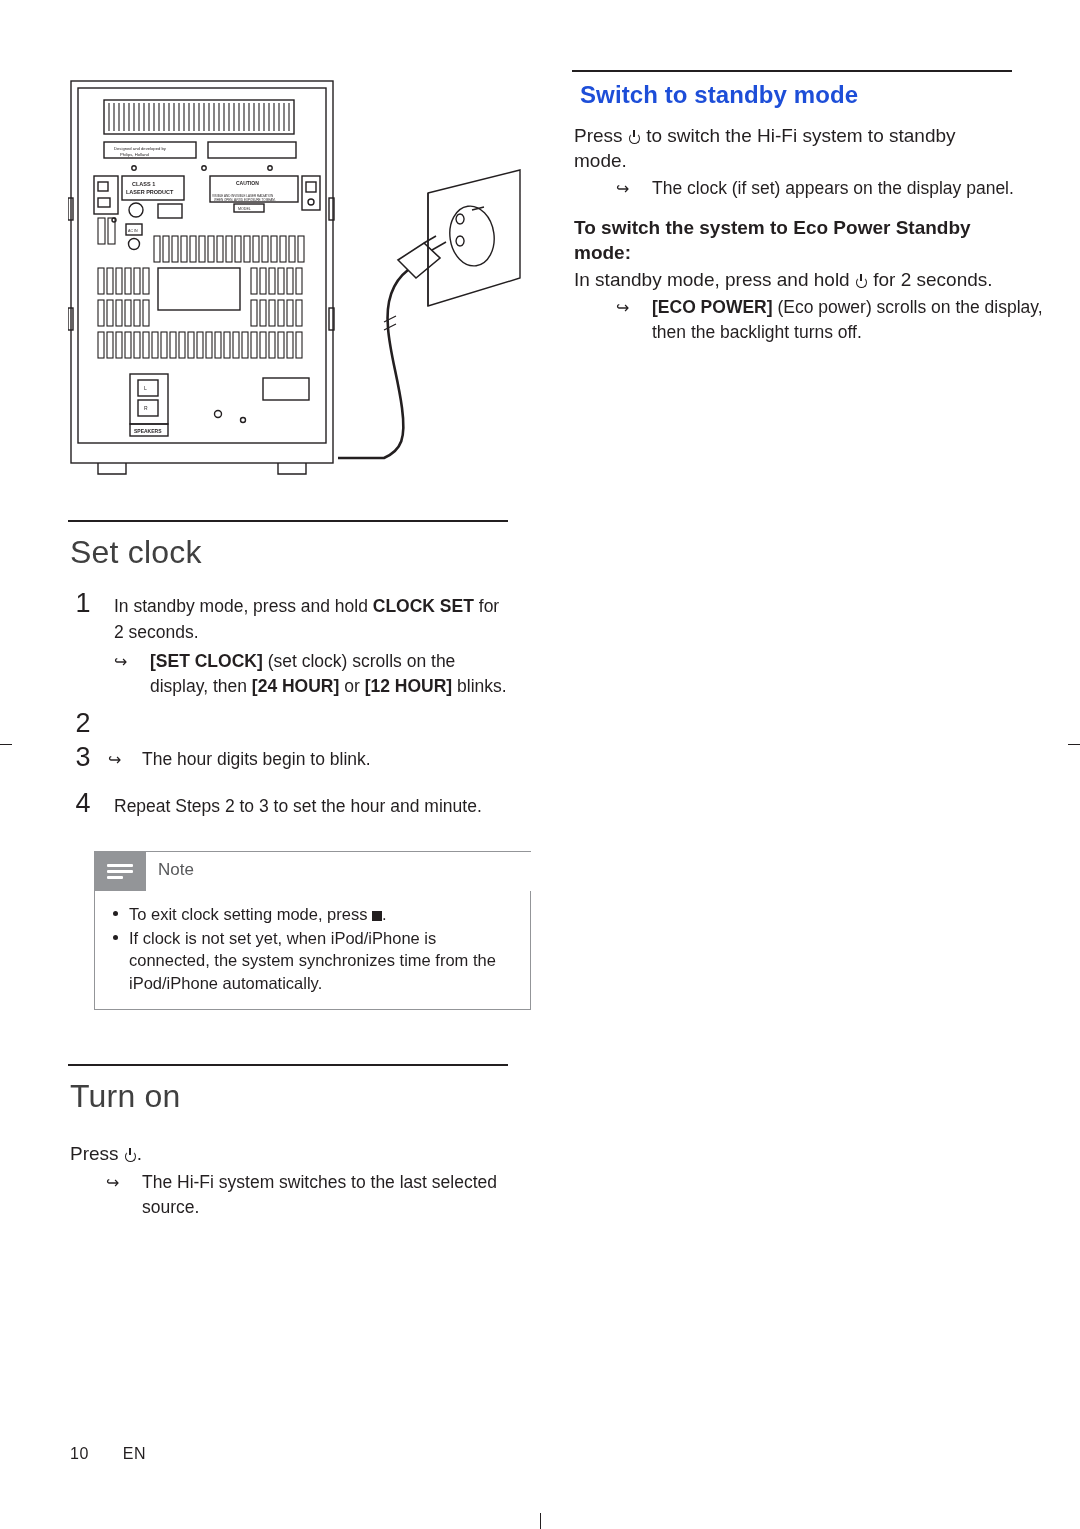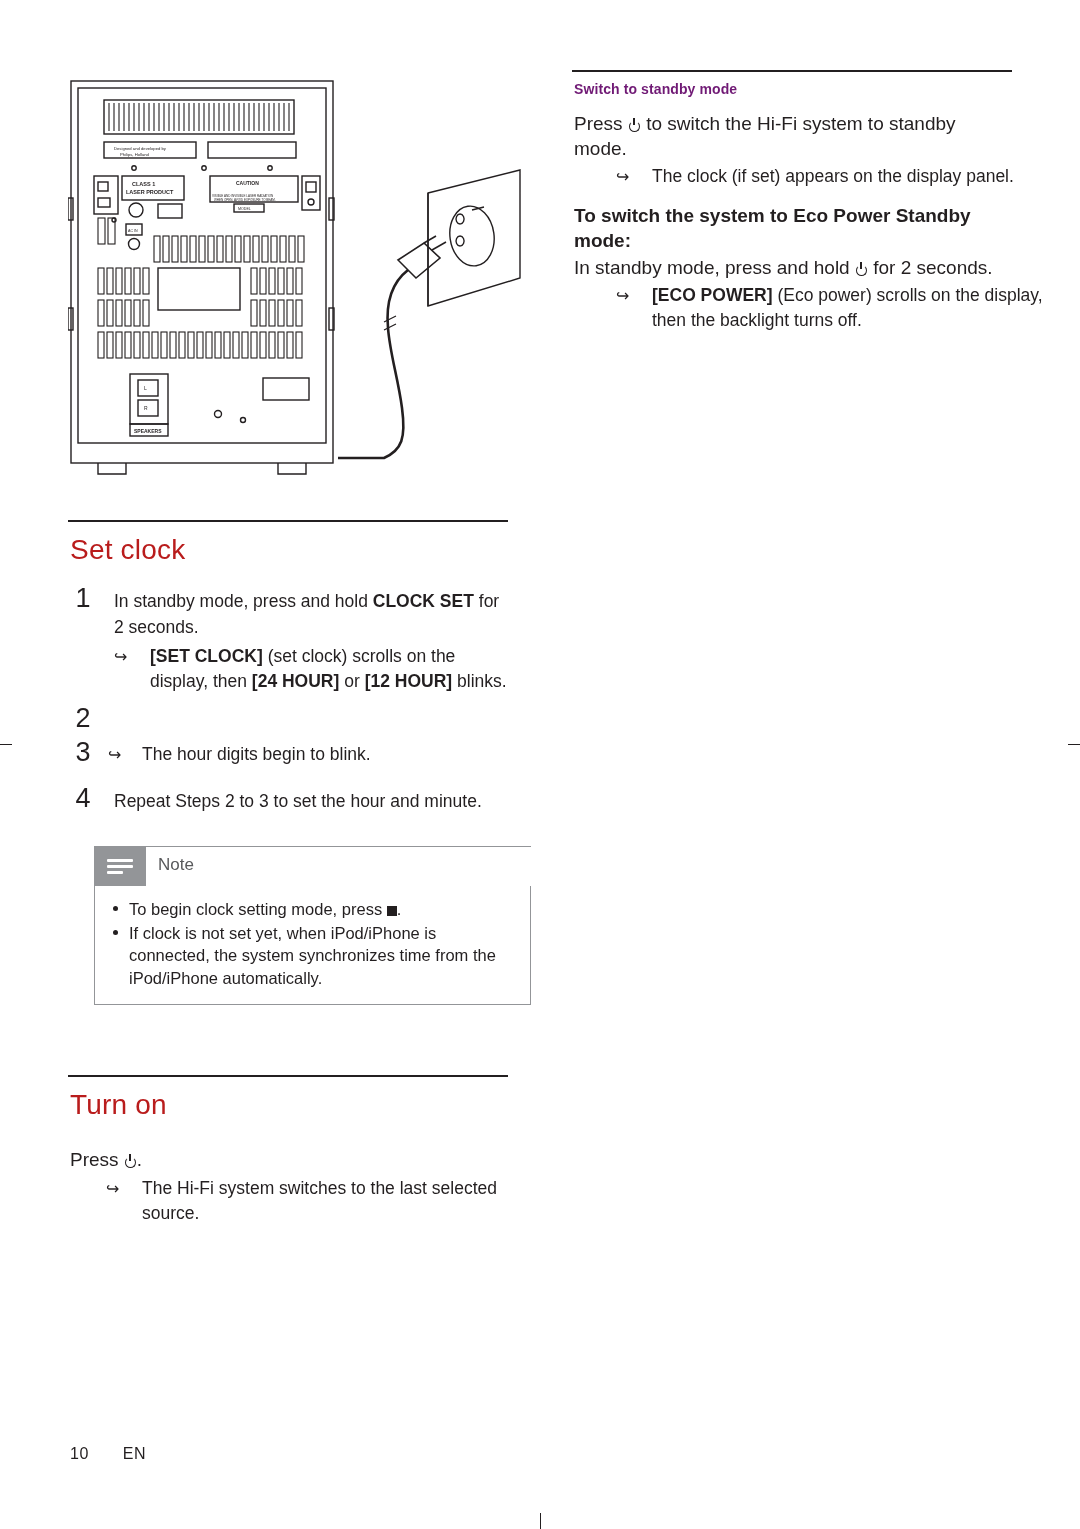--- a/index.html
+++ b/index.html
@@ -35,31 +35,31 @@
     width: 440px;
   }
 
   
   .rule {
     border-top: 2.5px solid #231f20;
     width: 100%;
     margin: 0;
   }
   .h1 {
-    font-size: 28px;
+    font-size: 32px;
     font-weight: 400;
     letter-spacing: 0.2px;
     margin: 12px 0 22px 2px;
-    color: #b91c1c;
+    color: #404040;
   }
   .h2 {
-    font-size: 14px;
+    font-size: 24px;
     font-weight: bold;
-    margin: 9px 0 14px 2px;
-    color: #701a75;
+    margin: 9px 0 14px 8px;
+    color: #1d4ed8;
     letter-spacing: 0.1px;
   }
 
   
   .p {
     font-size: 19px;
     line-height: 25px;
     margin: 0 0 2px 2px;
     color: #231f20;
   }
@@ -468,30 +468,30 @@
         <div class="note-icon">
           <div class="bar b1"></div>
             <div class="bar b2"></div>
             <div class="bar b3"></div>
         </div>
         <div class="note-title">Note</div>
       </div>
       <div class="note-body">
         <div class="note-li">
           <span class="dot"></span>
-          <span>To begin clock setting mode, press </span><span class="sq"></span><span>.</span>
+          <span>To exit clock setting mode, press </span><span class="sq"></span><span>.</span>
         </div>
         <div class="note-li">
           <span class="dot"></span>
           <span>If clock is not set yet, when iPod/iPhone is connected, the system synchronizes time from the iPod/iPhone automatically.</span>
         </div>
       </div>
     </div>
 
-    <div style="margin-top:70px;">
+    <div style="margin-top:54px;">
       <div class="rule"></div>
       <div class="h1" style="margin-bottom:26px;">Turn on</div>
       <div class="p">
         <span>Press</span>
         <span class="power-sym"></span><span>.</span>
       </div>
       <div class="arrow-item" style="margin-left:38px; margin-top:4px; width:390px;">
         <span class="ar">↪</span>
         <span>The Hi-Fi system switches to the last selected source.</span>
       </div>

